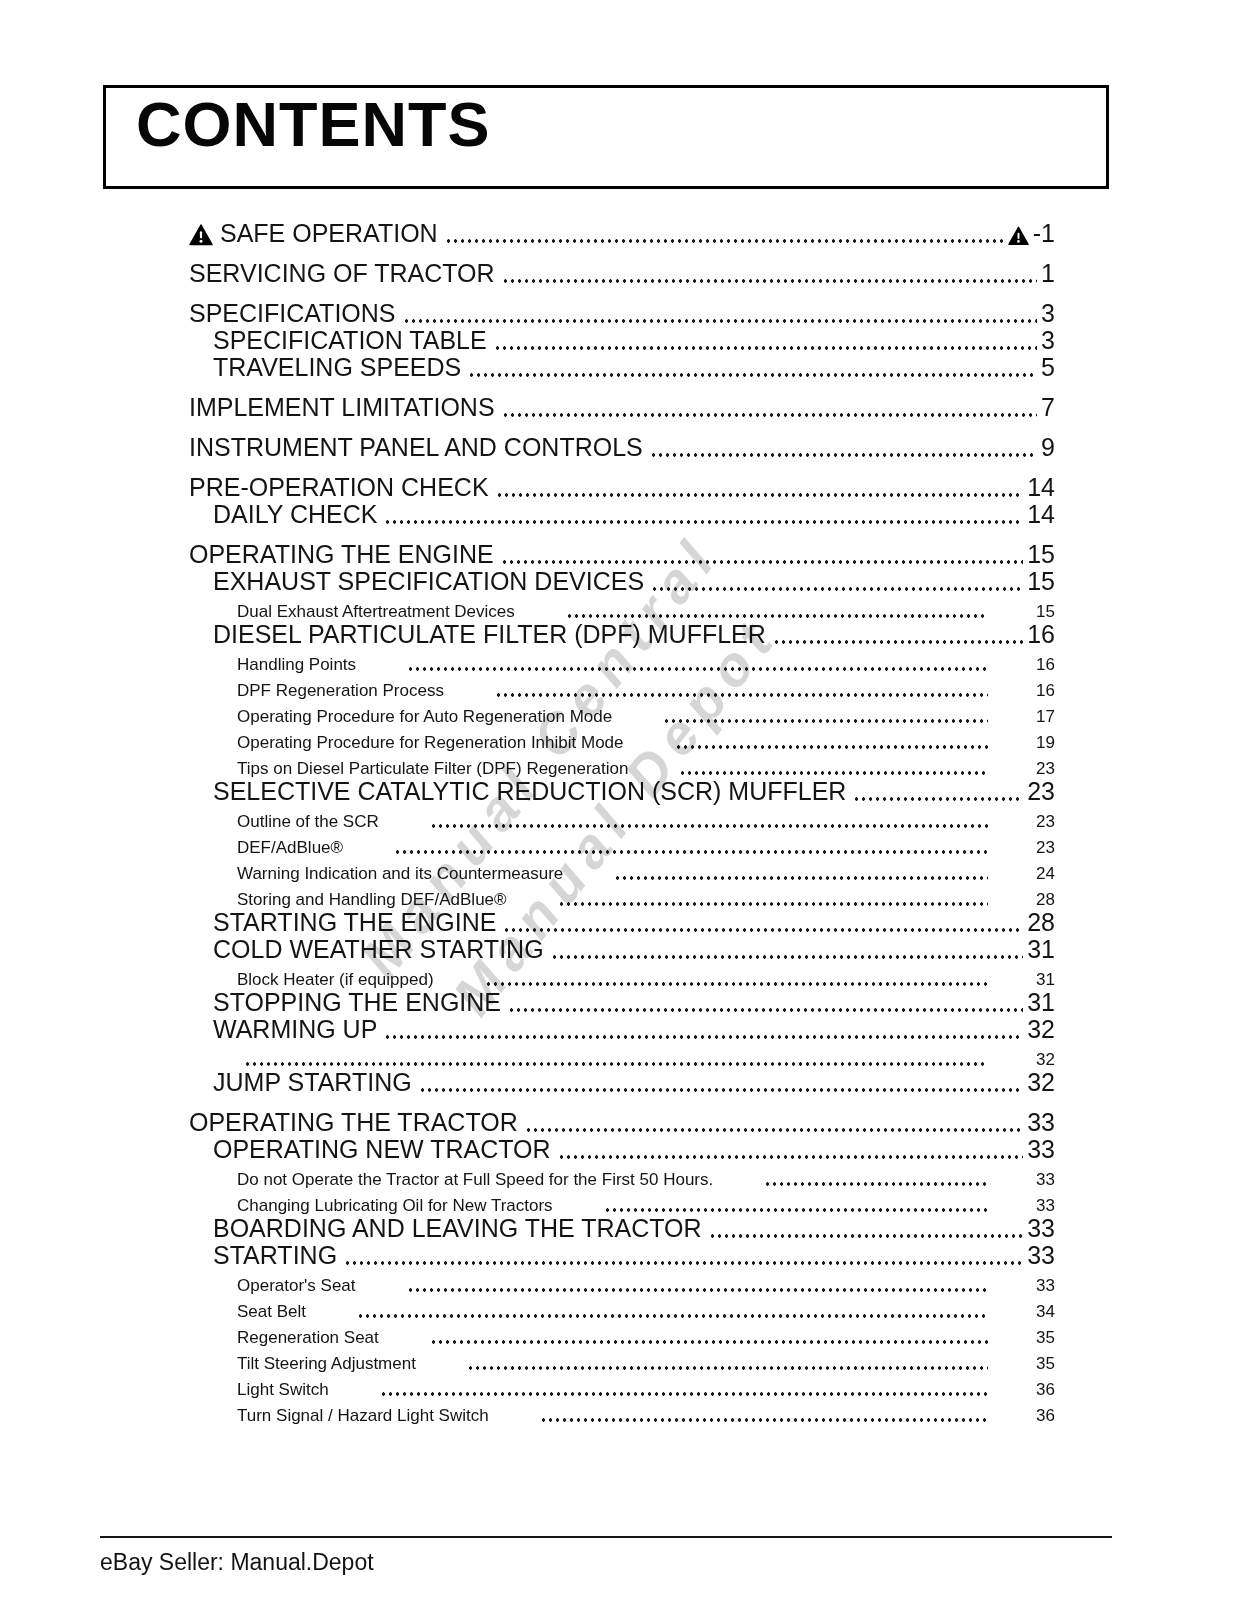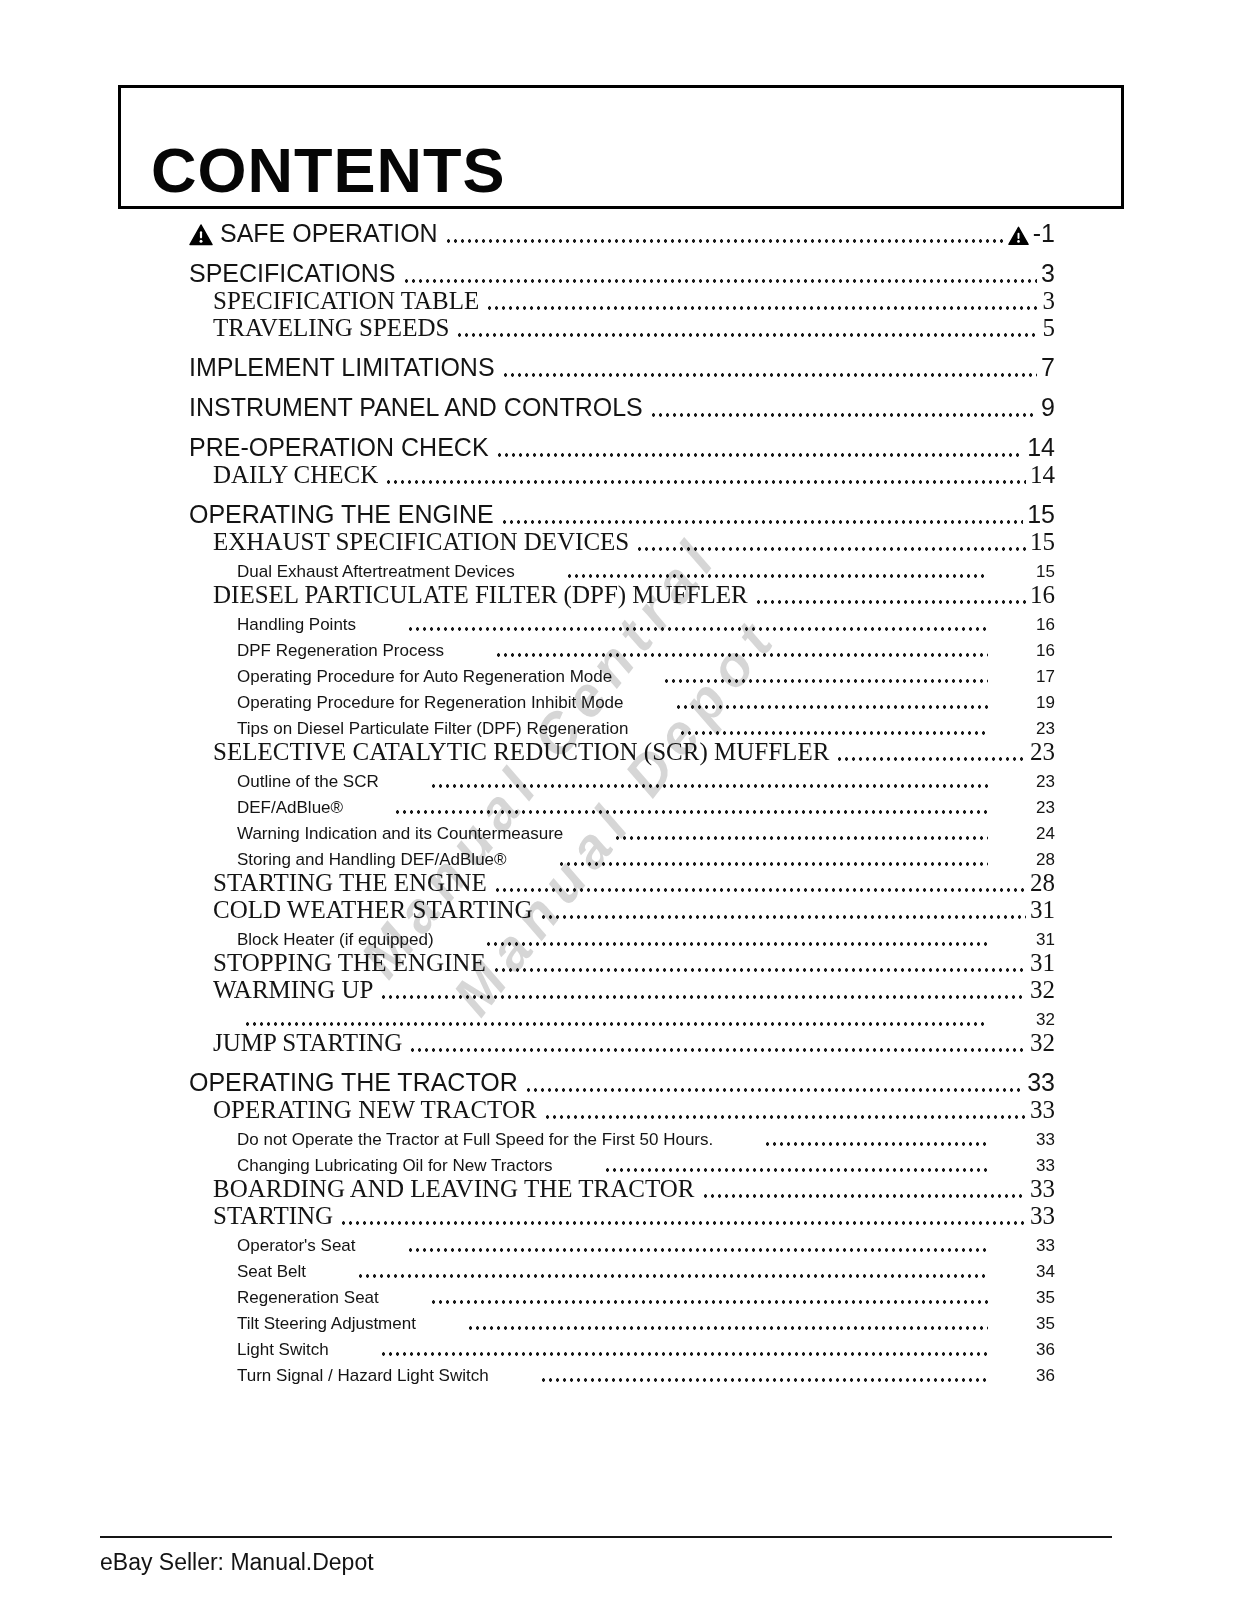--- a/index.html
+++ b/index.html
@@ -29,27 +29,27 @@
     line-height: 96px;
     color: #b5b5b5;
     opacity: 0.55;
     white-space: nowrap;
     pointer-events: none;
   }
 
   
   .title-box {
     position: absolute;
-    left: 118px;
+    left: 103px;
     top: 85px;
     width: 1006px;
-    height: 124px;
+    height: 104px;
     border: 3px solid #000000;
     display: flex;
-    align-items: flex-end;
+    align-items: flex-start;
     padding-left: 30px;
     background: transparent;
   }
   .title-text {
     font-size: 63px;
     font-weight: 700;
     letter-spacing: 1px;
     color: #060606;
   }
 
@@ -64,21 +64,21 @@
   .toc-group:first-child { margin-top: 0; }
 
   .toc-row {
     display: flex;
     align-items: flex-end;
     height: 27px;
     font-size: 25px;
     white-space: nowrap;
     margin-left: 32px;
   }
-  .toc-row.l1 { padding-left: 24px; font-family: Liberation Serif, serif; }
+  .toc-row.l1 { padding-left: 24px; }
   .toc-row.l2 { padding-left: 48px; height: 26px; font-size: 17px; gap: 44px; }
 
   .toc-label { white-space: nowrap; }
 
   .toc-dots {
     flex: 1 1 auto;
     height: 4px;
     margin: 0 4px 5px 7px;
     background-image: radial-gradient(circle, #1a1a1a 1.5px, transparent 1.9px);
     background-size: 7px 4px;
@@ -154,20 +154,29 @@
       <rect x="10.9" y="7.2" width="2.2" height="7.2" rx="1.1" fill="#ffffff"></rect>
       <circle cx="12" cy="17.2" r="1.5" fill="#ffffff"></circle>
     </svg>
   </span>
             <span>-1</span>
           </span>
         </div>
       </div>
       <div class="toc-group">
         <div class="toc-row l0">
+          <span class="toc-label">SERVICING OF TRACTOR</span>
+          <span class="toc-dots"></span>
+          <span class="toc-page">
+            <span>1</span>
+          </span>
+        </div>
+      </div>
+      <div class="toc-group">
+        <div class="toc-row l0">
           <span class="toc-label">SPECIFICATIONS</span>
           <span class="toc-dots"></span>
           <span class="toc-page">
             <span>3</span>
           </span>
         </div>
         <div class="toc-row l1">
           <span class="toc-label">SPECIFICATION TABLE</span>
           <span class="toc-dots"></span>
           <span class="toc-page">

